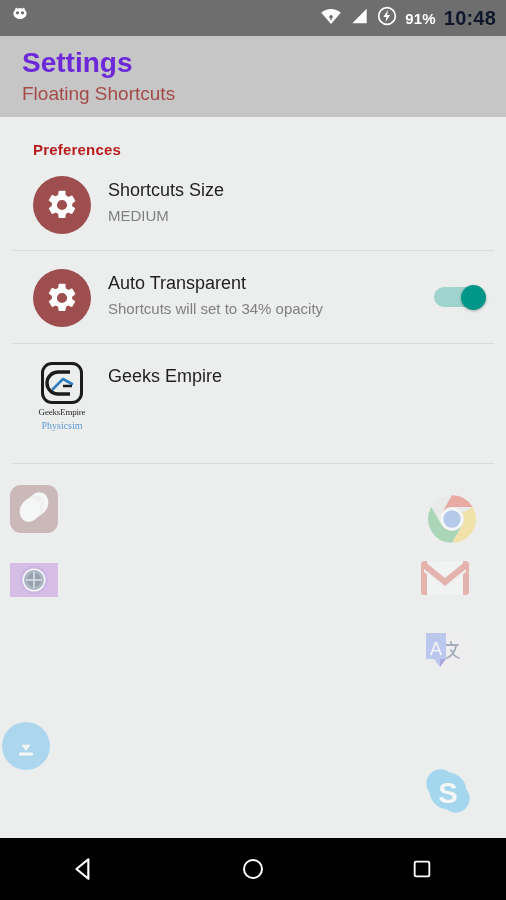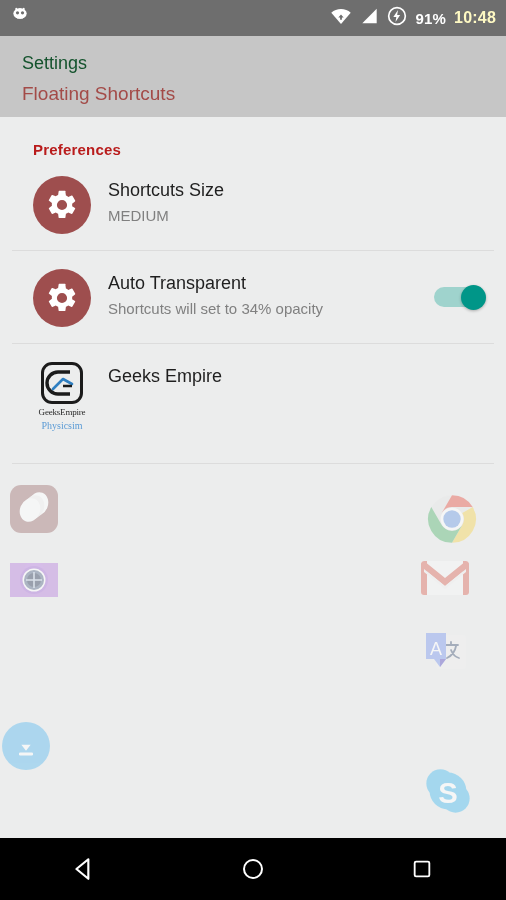--- a/index.html
+++ b/index.html
@@ -11,27 +11,27 @@
   }
   
   .statusbar{
     position:absolute;top:0;left:0;width:506px;height:36px;
     background:#6e6e6e;display:flex;align-items:center;
     padding:0 10px;box-sizing:border-box;gap:22px;
   }
   .sb-left{display:flex;align-items:center;}
   .sb-right{margin-left:auto;display:flex;align-items:center;gap:8px;}
   .sb-text{color:#ffffff;font-size:15px;font-weight:bold;letter-spacing:.2px;}
-  .sb-time{color:#fef9c3;font-size:16px;font-weight:bold;letter-spacing:.2px;}
+  .sb-time{color:#0f172a;font-size:20px;font-weight:bold;letter-spacing:.2px;}
   
   .header{
     position:absolute;top:36px;left:0;width:506px;height:81px;
     background:#c6c6c6;box-sizing:border-box;padding:10px 22px 0 22px;
   }
-  .h-title{font-size:18px;color:#14532d;font-weight:normal;line-height:34px;}
+  .h-title{font-size:28px;color:#6d28d9;font-weight:bold;line-height:34px;}
   .h-sub{font-size:19px;color:#a34b48;line-height:26px;margin-top:1px;}
   
   .content{
     position:absolute;top:117px;left:0;width:506px;height:721px;
     background:#eceded;overflow:hidden;
   }
   .section-title{
     color:#b91c1c;font-size:15px;font-weight:bold;
     padding:24px 0 0 33px;letter-spacing:.2px;
   }

